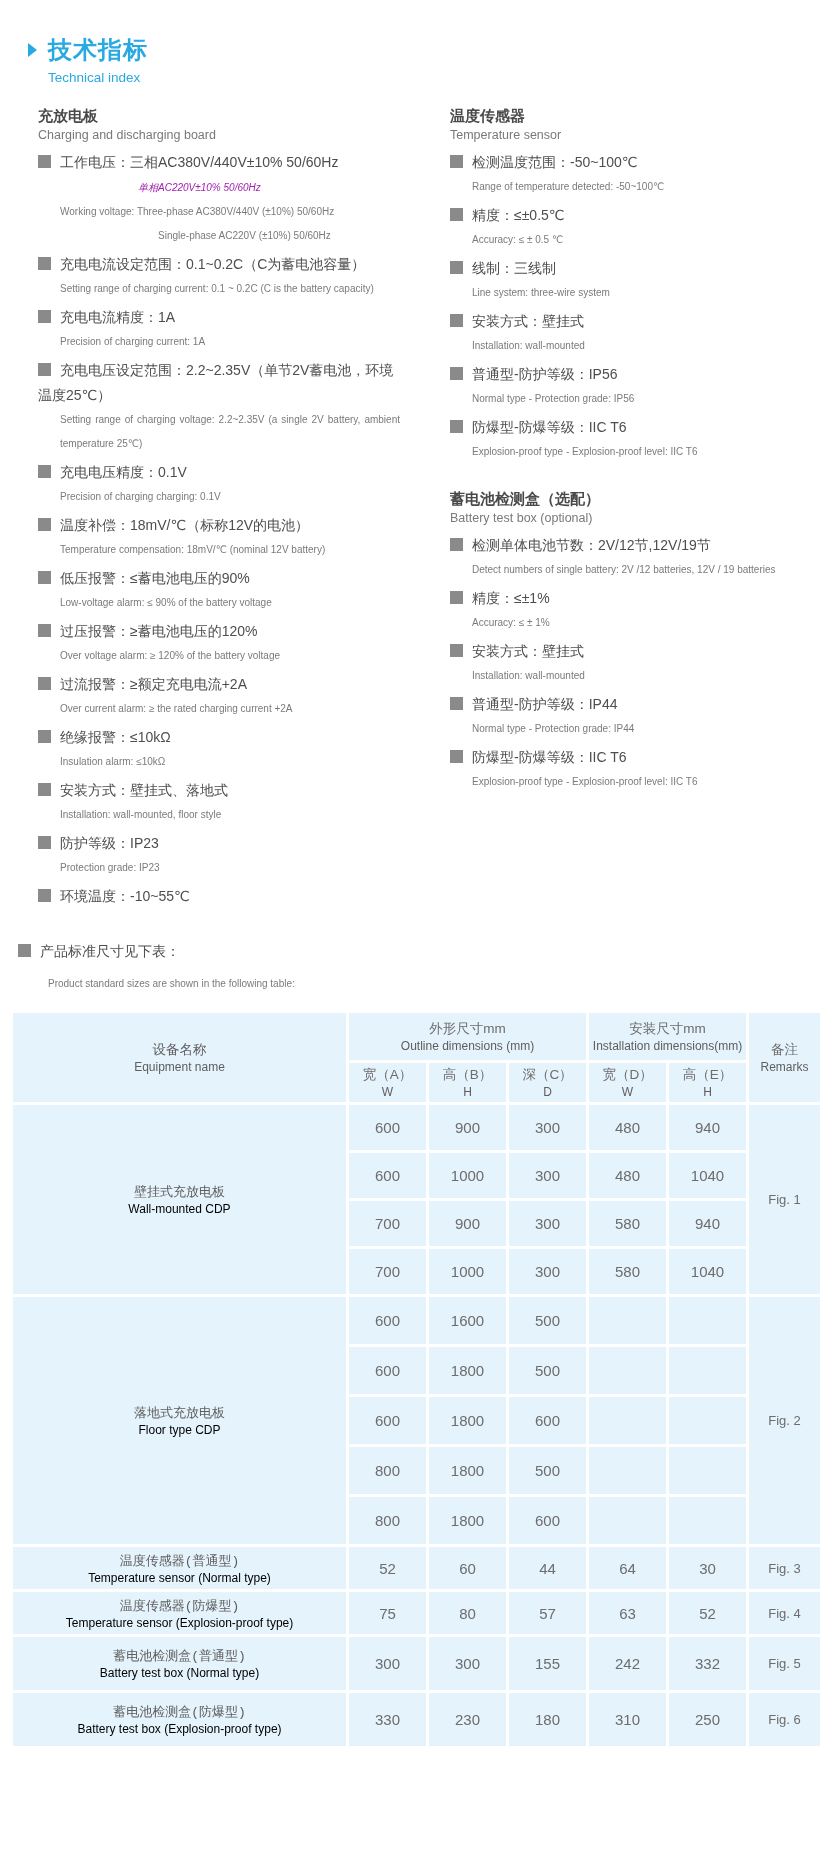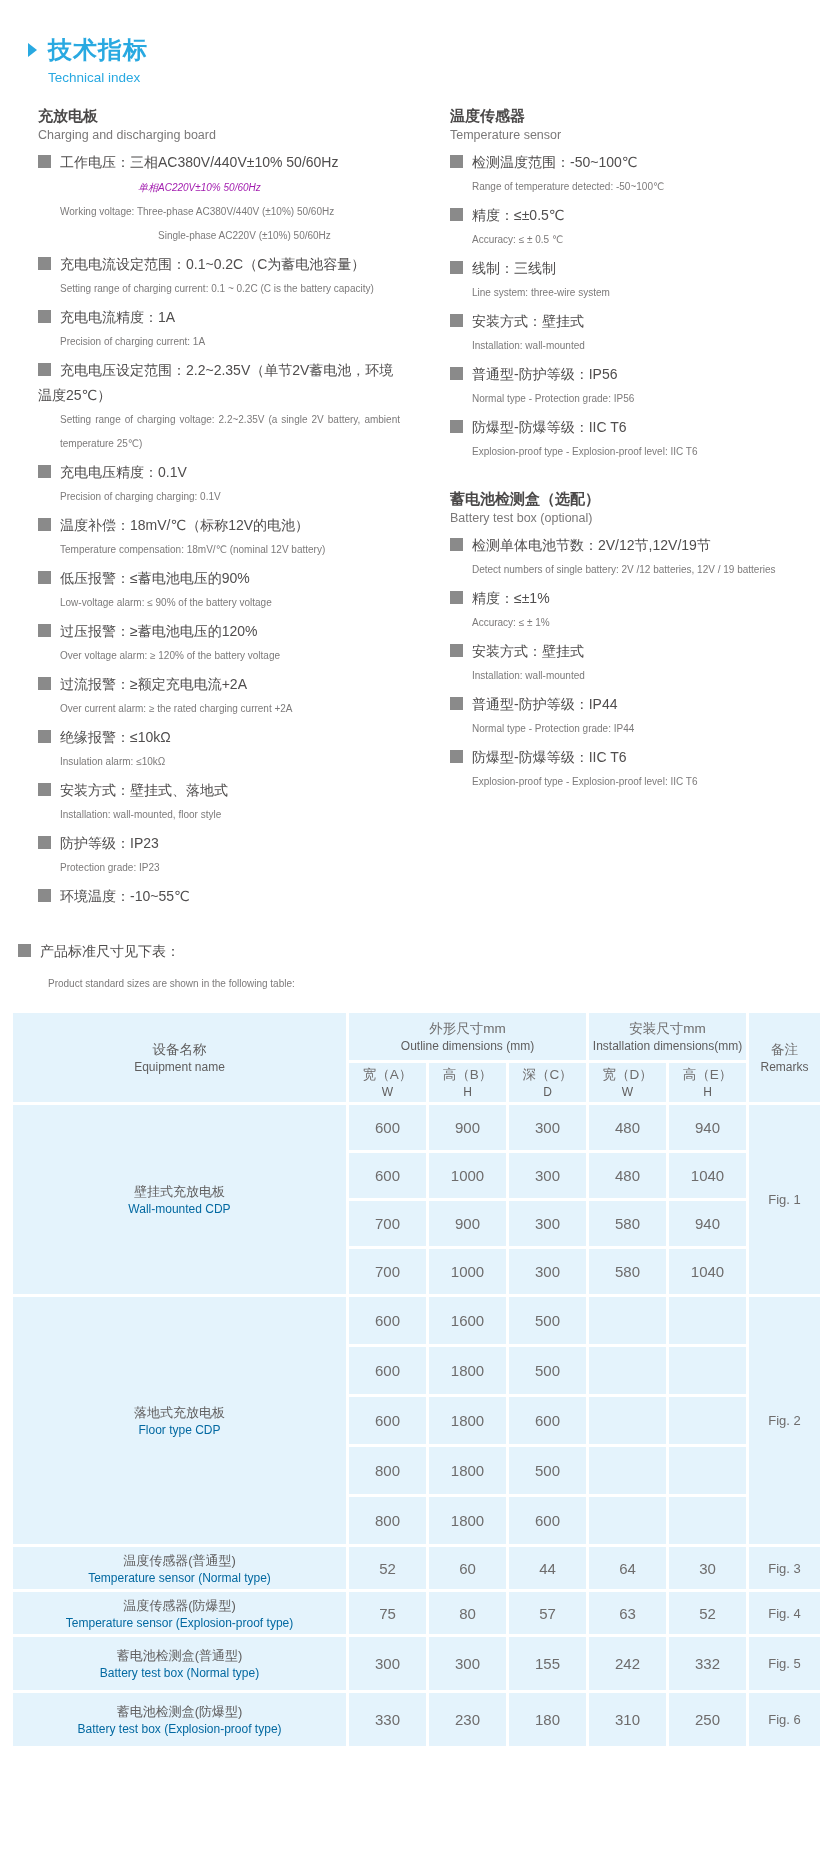--- a/index.html
+++ b/index.html
@@ -37,22 +37,22 @@
   .table-note .en { padding-left:30px;margin-top:8px; }
 
   
   table.dims { width:810px; border-collapse:collapse; table-layout:fixed; }
   table.dims td { border:3px solid #ffffff; background:#e4f3fc; text-align:center; vertical-align:middle; color:#6e6c6c; }
   td.th { background:#b9e0f1; color:#5a5858; }
   td.th .z { font-size:13.5px; }
   td.th .s { font-size:12px; margin-top:1px; color:#5f5d5d; }
   tr.h1 td { height:50px;text-align:center; }
   tr.h2 td { height:42px; }
-  .name-cell .z { font-size:13px; color:#5f5d5d; }
-  .name-cell .s { font-size:12px; color:#0369a1; margin-top:1px; }
+  .name-cell .z { font-size:13px; color:#5f5d5d;font-family:Liberation Mono, monospace; }
+  .name-cell .s { font-size:12px; color:#000000; margin-top:1px; }
   td.num { font-size:15px; color:#737171; }
   td.remark { font-size:13px; color:#5f5d5d; }
   tr.wall td { height:48px; }
   tr.floor td { height:50px; }
   tr.single td { height:45px; }
   tr.single.tall td { height:56px; }
 </style>
 </head>
 <body>
 

